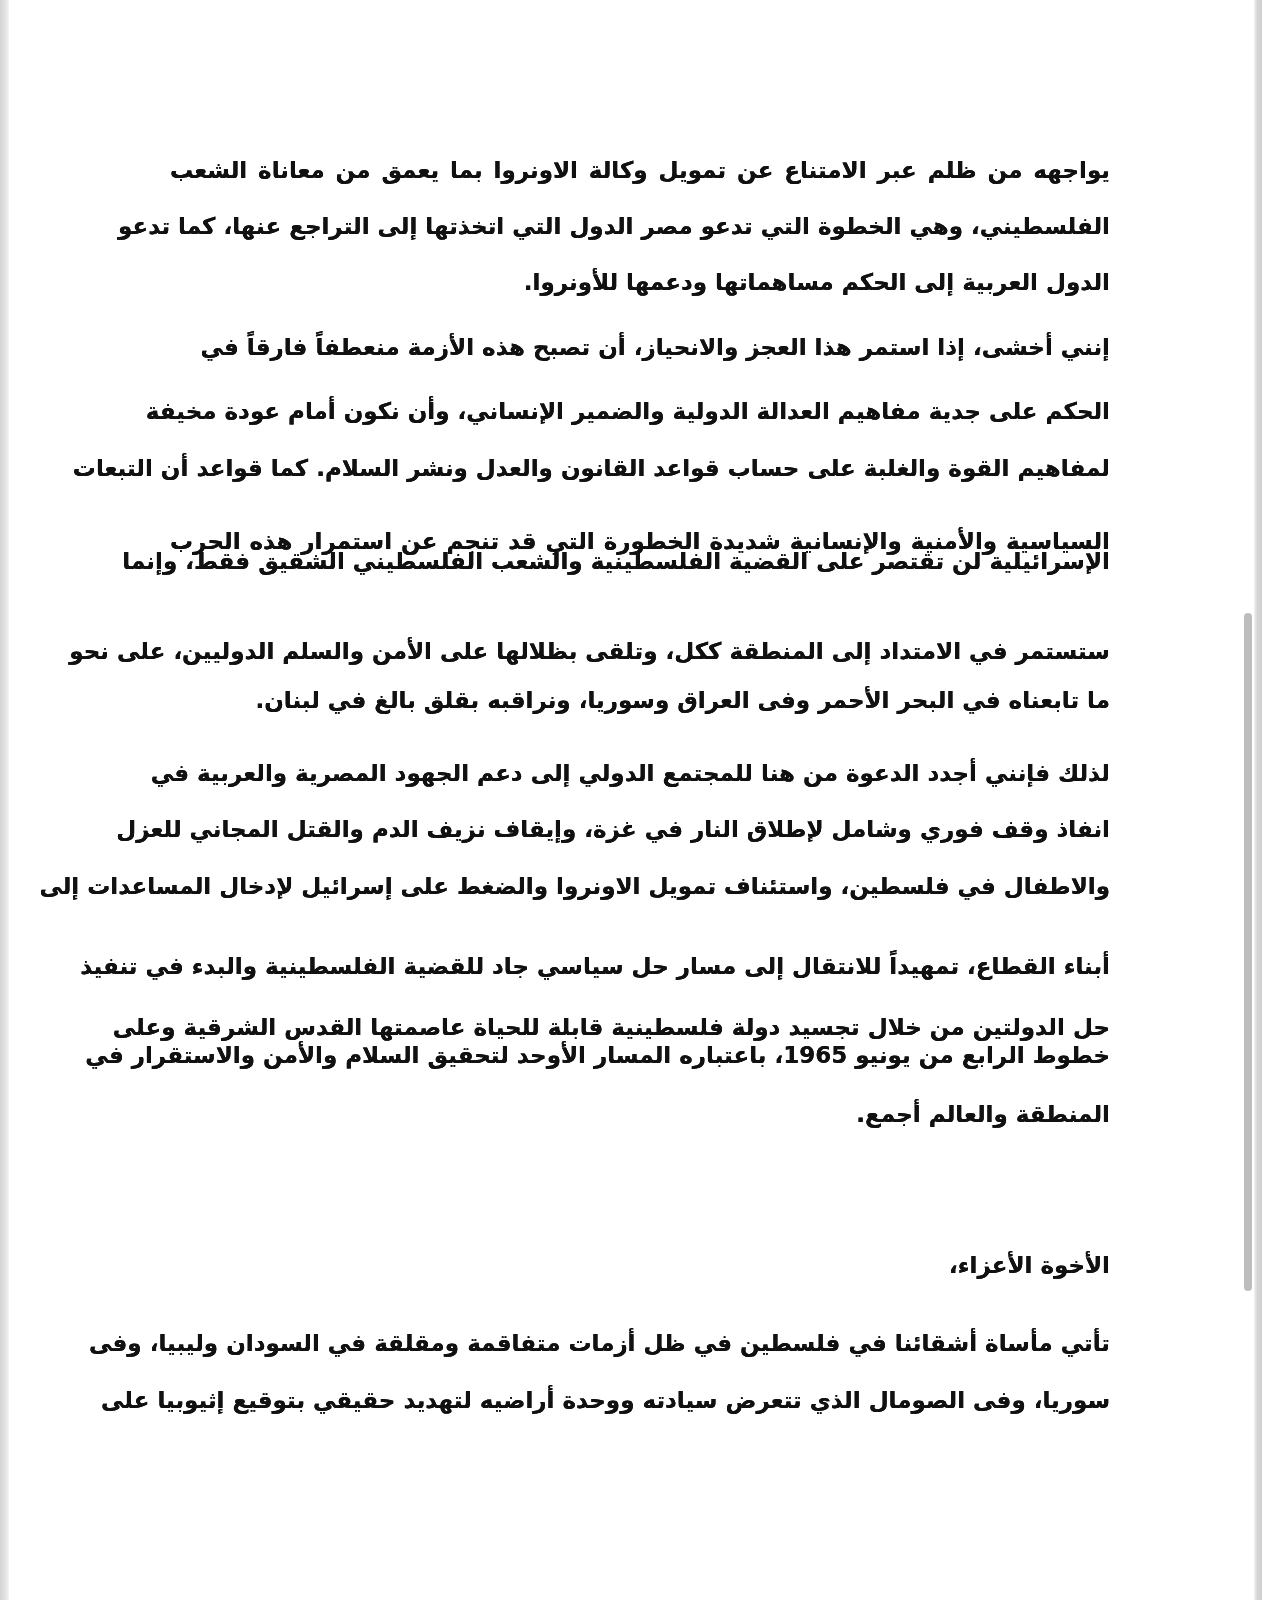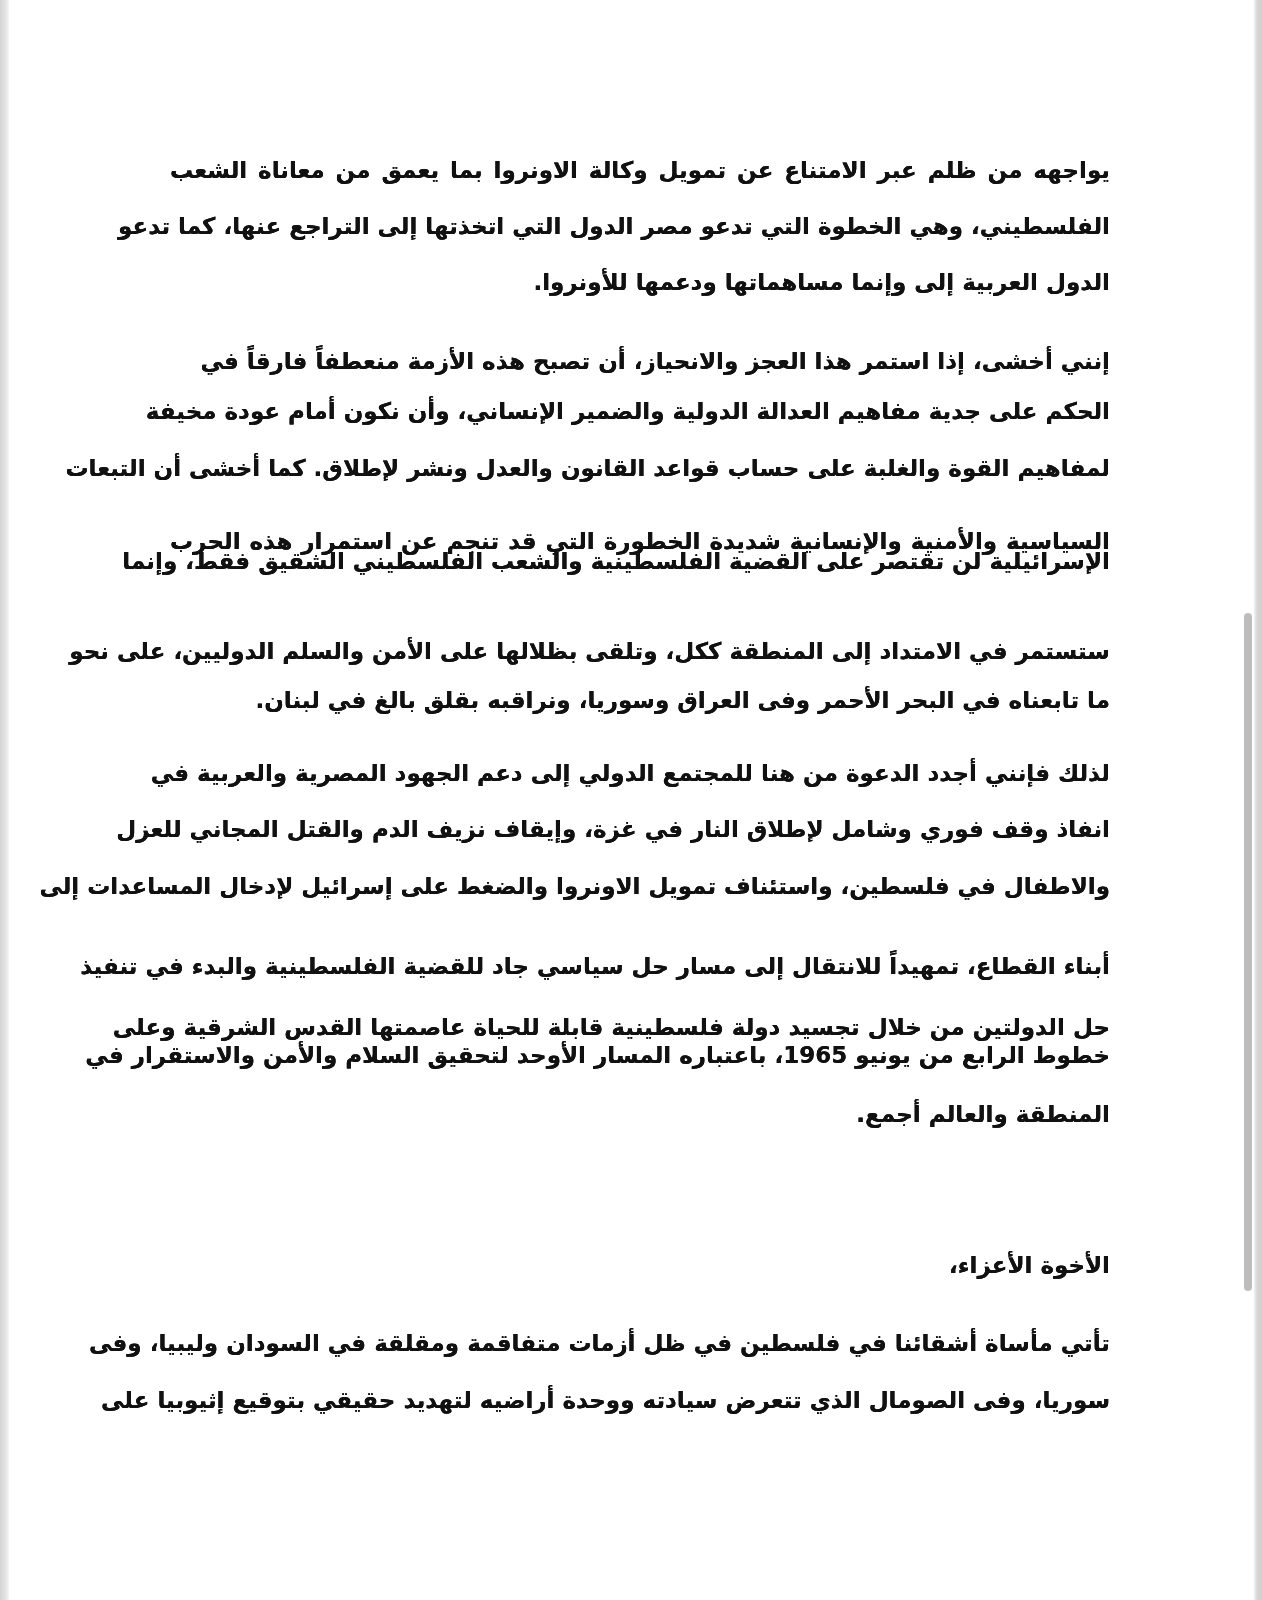--- a/index.html
+++ b/index.html
@@ -39,27 +39,27 @@
 
 <div class="edge-left"></div>
 <div class="edge-right"></div>
 <div class="scroll-thumb"></div>
 
 <div class="page">
 
   <div>
     <div class="line" style="top:153px">يواجهه من ظلم عبر الامتناع عن تمويل وكالة الاونروا بما يعمق من معاناة الشعب</div>
     <div class="line" style="top:209px">الفلسطيني، وهي الخطوة التي تدعو مصر الدول التي اتخذتها إلى التراجع عنها، كما تدعو</div>
-    <div class="line last" style="top:265px">الدول العربية إلى وإنما مساهماتها ودعمها للأونروا.</div>
+    <div class="line last" style="top:265px">الدول العربية إلى الحكم مساهماتها ودعمها للأونروا.</div>
   </div>
 
   <div>
-    <div class="line indent" style="top:344px">إنني أخشى، إذا استمر هذا العجز والانحياز، أن تصبح هذه الأزمة منعطفاً فارقاً في</div>
+    <div class="line indent" style="top:330px">إنني أخشى، إذا استمر هذا العجز والانحياز، أن تصبح هذه الأزمة منعطفاً فارقاً في</div>
     <div class="line" style="top:394px">الحكم على جدية مفاهيم العدالة الدولية والضمير الإنساني، وأن نكون أمام عودة مخيفة</div>
-    <div class="line" style="top:451px">لمفاهيم القوة والغلبة على حساب قواعد القانون والعدل ونشر لإطلاق. كما أخشى أن التبعات</div>
+    <div class="line" style="top:451px">لمفاهيم القوة والغلبة على حساب قواعد القانون والعدل ونشر السلام. كما قواعد أن التبعات</div>
     <div class="line" style="top:524px">السياسية والأمنية والإنسانية شديدة الخطورة التي قد تنجم عن استمرار هذه الحرب</div>
     <div class="line" style="top:544px">الإسرائيلية لن تقتصر على القضية الفلسطينية والشعب الفلسطيني الشقيق فقط، وإنما</div>
     <div class="line" style="top:634px">ستستمر في الامتداد إلى المنطقة ككل، وتلقى بظلالها على الأمن والسلم الدوليين، على نحو</div>
     <div class="line last" style="top:683px">ما تابعناه في البحر الأحمر وفى العراق وسوريا، ونراقبه بقلق بالغ في لبنان.</div>
   </div>
 
   <div>
     <div class="line indent" style="top:756px">لذلك فإنني أجدد الدعوة من هنا للمجتمع الدولي إلى دعم الجهود المصرية والعربية في</div>
     <div class="line" style="top:812px">انفاذ وقف فوري وشامل لإطلاق النار في غزة، وإيقاف نزيف الدم والقتل المجاني للعزل</div>
     <div class="line" style="top:869px">والاطفال في فلسطين، واستئناف تمويل الاونروا والضغط على إسرائيل لإدخال المساعدات إلى</div>

